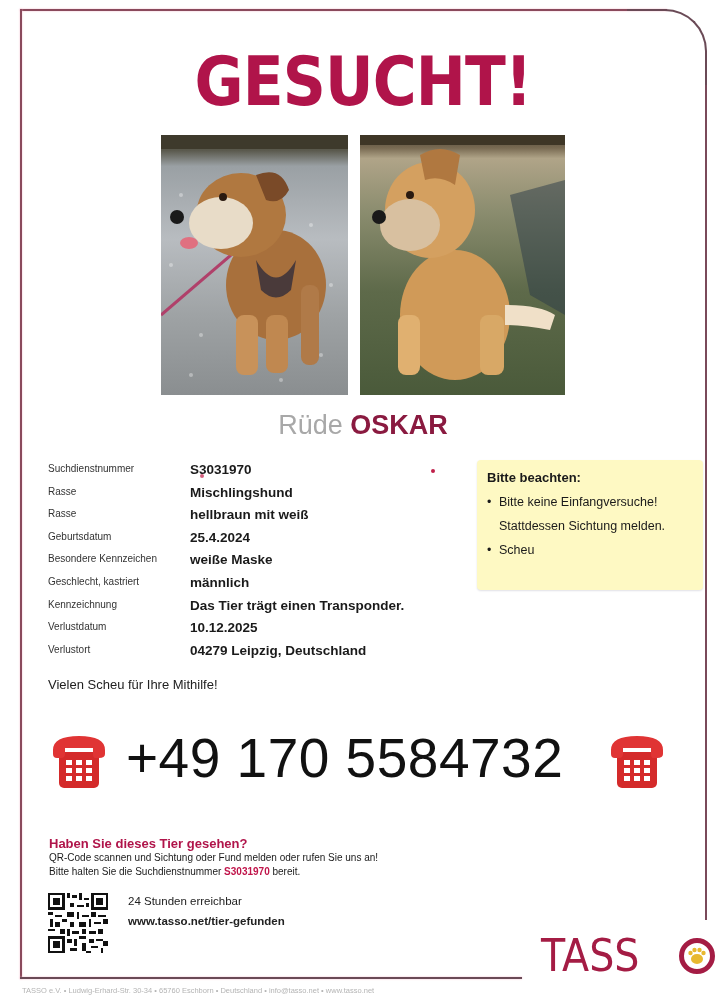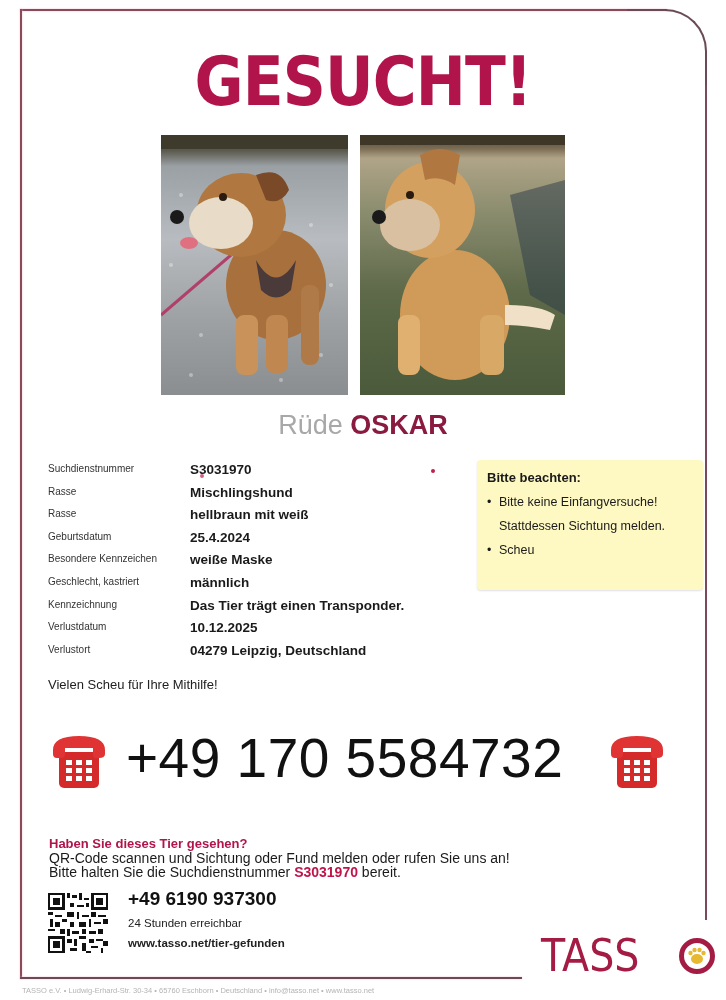--- a/index.html
+++ b/index.html
@@ -39,21 +39,21 @@
     .note li::before { content: "•"; position: absolute; left: 0; top: 0; }
 
     .phone-big { position: absolute; left: 0; top: 726px; width: 726px; height: 70px; }
     .phone-icon { position: absolute; top: 4px; width: 60px; height: 60px; }
     .phone-icon.l { left: 49px; }
     .phone-icon.r { left: 607px; }
     .phone-number { position: absolute; left: 126px; top: 0; font-size: 55px; color: #111; font-family: "Liberation Sans", sans-serif; letter-spacing: 0.5px; }
 
     .seen { position: absolute; left: 49px; top: 836px; width: 480px; }
     .seen h3 { font-size: 13px; font-weight: bold; color: #b0144a; line-height: 15px; }
-    .seen p { font-size: 14px; color: #1a1a1a; line-height: 14px; }
+    .seen p { font-size: 10px; color: #1a1a1a; line-height: 14px; }
     .seen .hl { color: #c0144a; font-weight: bold; }
 
     .qr { position: absolute; left: 48px; top: 893px; width: 60px; height: 60px; }
     .contact { position: absolute; left: 128px; top: 888px; }
     .contact .tel { font-size: 19px; font-weight: bold; color: #111; }
     .contact .hours { font-size: 11.5px; color: #222; margin-top: 7px; }
     .contact .web { font-size: 11.5px; font-weight: bold; color: #222; margin-top: 8px; }
 
     .logo { position: absolute; left: 541px; top: 930px; height: 50px; display: flex; align-items: center; }
     .logo-text { font-size: 44px; color: #a41c44; letter-spacing: 0px; font-family: "DejaVu Sans", sans-serif; transform: scaleX(0.9); transform-origin: left; }
@@ -263,21 +263,20 @@
       <rect x="23" y="20" width="2" height="2"></rect>
       <rect x="9" y="23" width="3" height="1"></rect>
       <rect x="14" y="21" width="2" height="3"></rect>
     <rect x="18" y="22" width="3" height="1"></rect>
       <rect x="22" y="23" width="1" height="2"></rect>
       <rect x="16" y="24" width="2" height="1"></rect>
   </g>
 </svg>
 
 <div class="contact">
-  <div class="tel">+49 6190 937300</div>
   <div class="hours">24 Stunden erreichbar</div>
   <div class="web">www.tasso.net/tier-gefunden</div>
 </div>
 
 <div class="logo">
   <span class="logo-text">TASS</span>
   <svg class="logo-o" viewBox="0 0 26 26">
     <g fill="#e8b830">
       <ellipse cx="13" cy="16" rx="6" ry="5"></ellipse>
       <circle cx="6.5" cy="10" r="2.2"></circle>

